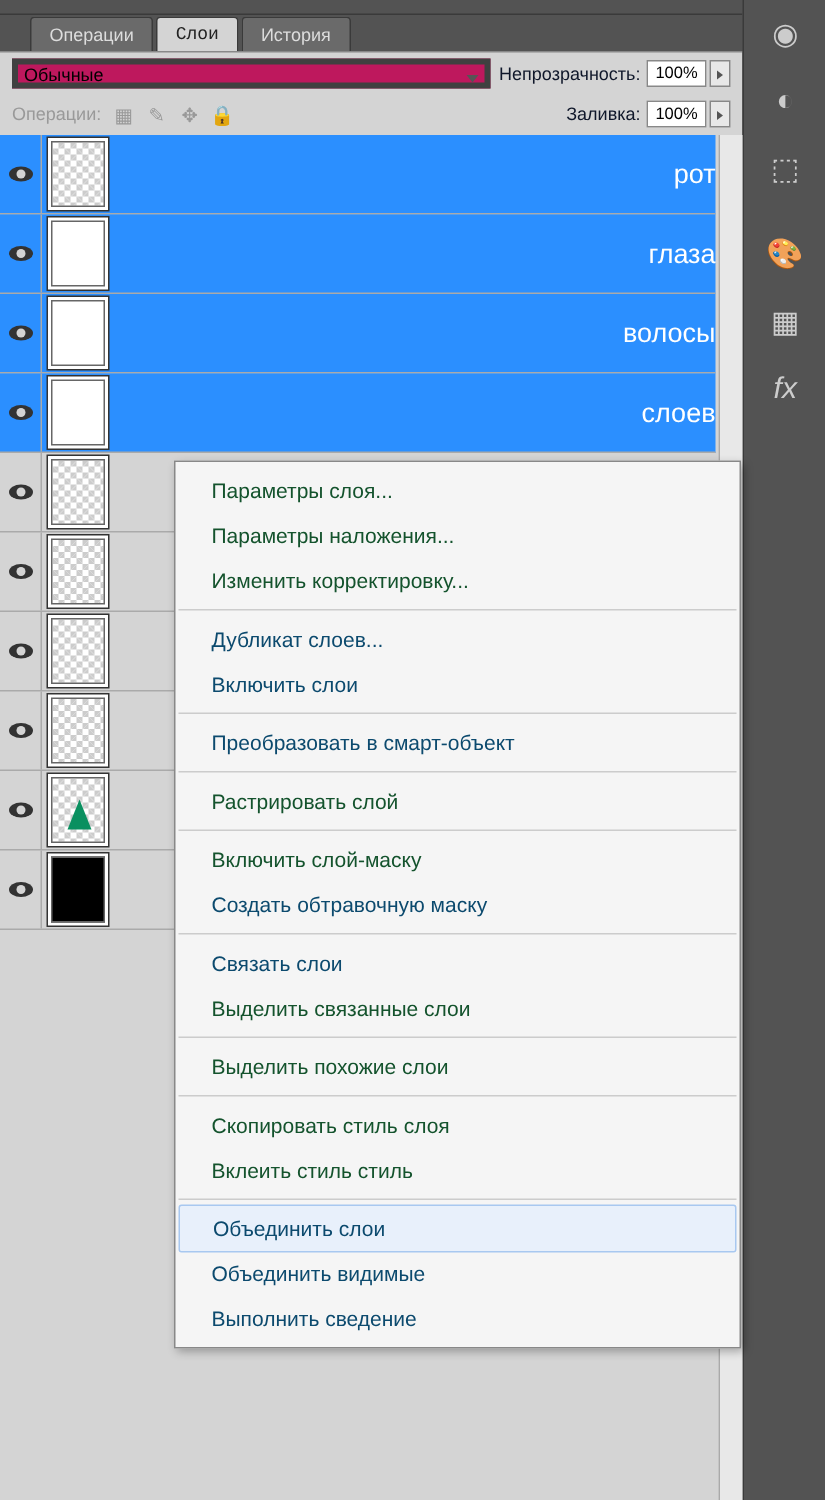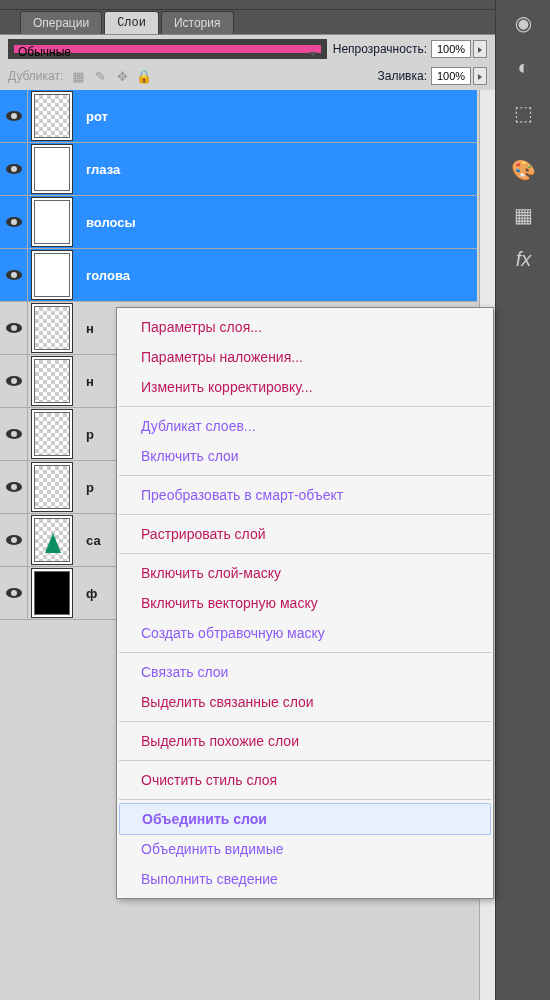--- a/index.html
+++ b/index.html
@@ -8,21 +8,21 @@
   .main-panel { width: 495px; height: 1000px; background: #535353; float: left; }
   .side-dock { width: 55px; height: 1000px; background: #535353; float: left; border-left: 1px solid #3a3a3a; }
   
   .top-bar { height: 10px; background: #535353; border-bottom: 1px solid #3a3a3a; }
   
   .tabs { display: flex; background: #535353; height: 24px; align-items: flex-end; padding-left: 20px; }
   .tab { padding: 4px 12px; font-size: 12px; color: #ddd; background: #6a6a6a; border: 1px solid #3a3a3a; border-bottom: none; margin-right: 2px; border-radius: 3px 3px 0 0; cursor: pointer; }
   .tab.active { background: #d4d4d4; color: #222; font-family: Liberation Mono, monospace; }
   
   .options-row { display: flex; align-items: center; background: #d4d4d4; padding: 4px 8px; height: 28px; border-top: 1px solid #888; }
-  .blend-select { flex: 1; height: 20px; background: #ec4899; border: 6px solid #404040; font-size: 12px; padding: 0 4px; margin-right: 6px; position: relative; }
+  .blend-select { flex: 1; height: 20px; background: #be185d; border: 4px solid #404040; font-size: 12px; padding: 0 4px; margin-right: 6px; position: relative; }
   .blend-select::after { content: ''; position: absolute; right: 4px; top: 7px; border-left: 4px solid transparent; border-right: 4px solid transparent; border-top: 5px solid #555; }
   .opt-label { font-size: 12px; color: #0f172a; margin-right: 4px; }
   .pct-input { width: 40px; height: 18px; background: #fff; border: 1px solid #888; font-size: 11px; text-align: center; }
   .arrow-btn { width: 14px; height: 18px; background: #e8e8e8; border: 1px solid #888; margin-left: 2px; position: relative; }
   .arrow-btn::after { content: ''; position: absolute; left: 4px; top: 6px; border-top: 3px solid transparent; border-bottom: 3px solid transparent; border-left: 4px solid #555; }
   
   .lock-row { display: flex; align-items: center; background: #d4d4d4; padding: 4px 8px; height: 28px; }
   .lock-label { font-size: 12px; color: #999; margin-right: 6px; }
   .lock-icon { width: 18px; height: 18px; margin-right: 4px; display: inline-flex; align-items: center; justify-content: center; color: #999; font-size: 13px; }
   .spacer { flex: 1; }
@@ -34,31 +34,31 @@
   .layer-row.selected { background: #2b8fff; }
   .eye-col { width: 28px; height: 100%; display: flex; align-items: center; justify-content: center; border-right: 1px solid #aaa; }
   .eye-icon { width: 16px; height: 10px; background: #333; border-radius: 50%; position: relative; }
   .eye-icon::after { content: ''; position: absolute; left: 5px; top: 2px; width: 6px; height: 6px; background: #d4d4d4; border-radius: 50%; }
   .thumb-col { width: 48px; height: 100%; display: flex; align-items: center; justify-content: center; padding: 4px; }
   .thumb { width: 36px; height: 44px; background: #fff; border: 1px solid #666; box-shadow: 0 0 0 2px #fff, 0 0 0 3px #333; }
   .thumb.checker { background-image: linear-gradient(45deg, #ccc 25%, transparent 25%), linear-gradient(-45deg, #ccc 25%, transparent 25%), linear-gradient(45deg, transparent 75%, #ccc 75%), linear-gradient(-45deg, transparent 75%, #ccc 75%); background-size: 8px 8px; background-position: 0 0, 0 4px, 4px -4px, -4px 0px; }
   .thumb.black { background: #000; }
   .thumb.tree { position: relative; }
   .thumb.tree::after { content: ''; position: absolute; left: 10px; top: 14px; border-left: 8px solid transparent; border-right: 8px solid transparent; border-bottom: 20px solid #0a9060; }
-  .layer-name { flex: 1; font-size: 13px; font-weight: bold; padding-left: 10px; }
+  .layer-name { flex: 1; font-size: 18px; font-weight: normal; padding-left: 10px; text-align: right; }
   .layer-row.selected .layer-name { color: #fff; }
   .layer-row:not(.selected) .layer-name { color: #222; }
   
   .dock-item { width: 55px; height: 45px; display: flex; align-items: center; justify-content: center; color: #ccc; font-size: 20px; }
   .dock-sep { height: 12px; }
   
   .context-menu { position: absolute; left: 116px; top: 307px; width: 378px; background: #f5f5f5; border: 1px solid #888; box-shadow: 2px 2px 6px rgba(0,0,0,0.3); z-index: 100; padding: 4px 0; }
-  .menu-item { padding: 7px 24px; font-size: 14px; color: #8b5cf6; cursor: pointer; }
-  .menu-item.disabled { color: #be185d; }
-  .menu-item.highlighted { background: #e8f0fb; border: 1px solid #a8c8f0; margin: -1px 2px; padding: 7px 22px; border-radius: 2px; font-weight: bold; }
+  .menu-item { padding: 7px 24px; font-size: 14px; color: #0c4a6e; cursor: pointer; }
+  .menu-item.disabled { color: #14532d; }
+  .menu-item.highlighted { background: #e8f0fb; border: 1px solid #a8c8f0; margin: -1px 2px; padding: 7px 22px; border-radius: 2px; }
   .menu-sep { height: 1px; background: #ccc; margin: 4px 2px; }
 </style>
 </head>
 <body>
 
 <div class="main-panel">
   <div class="top-bar"></div>
   <div class="tabs">
     <div class="tab">Операции</div>
     <div class="tab active">Слои</div>
@@ -66,21 +66,21 @@
   </div>
 
   <div class="options-row">
     <div class="blend-select">Обычные</div>
     <span class="opt-label">Непрозрачность:</span>
     <input class="pct-input" value="100%" style="">
     <div class="arrow-btn"></div>
   </div>
 
   <div class="lock-row">
-    <span class="lock-label">Дубликат:</span>
+    <span class="lock-label">Операции:</span>
     <span class="lock-icon">▦</span>
     <span class="lock-icon">✎</span>
     <span class="lock-icon">✥</span>
     <span class="lock-icon">🔒</span>
     <span class="spacer"></span>
     <span class="opt-label">Заливка:</span>
     <input class="pct-input" value="100%" style="">
     <div class="arrow-btn"></div>
   </div>
 
@@ -113,21 +113,21 @@
           </div>
           <div class="layer-name">волосы</div>
         </div>
         <div class="layer-row selected">
           <div class="eye-col">
             <div class="eye-icon"></div>
           </div>
           <div class="thumb-col">
             <div class="thumb "></div>
           </div>
-          <div class="layer-name">голова</div>
+          <div class="layer-name">слоев</div>
         </div>
         <div class="layer-row">
           <div class="eye-col">
             <div class="eye-icon"></div>
           </div>
           <div class="thumb-col">
             <div class="thumb checker"></div>
           </div>
           <div class="layer-name">н</div>
         </div>
@@ -199,26 +199,26 @@
     <div class="menu-item disabled">Изменить корректировку...</div>
     <div class="menu-sep"></div>
     <div class="menu-item">Дубликат слоев...</div>
     <div class="menu-item">Включить слои</div>
     <div class="menu-sep"></div>
     <div class="menu-item">Преобразовать в смарт-объект</div>
     <div class="menu-sep"></div>
     <div class="menu-item disabled">Растрировать слой</div>
     <div class="menu-sep"></div>
     <div class="menu-item disabled">Включить слой-маску</div>
-    <div class="menu-item disabled">Включить векторную маску</div>
     <div class="menu-item">Создать обтравочную маску</div>
     <div class="menu-sep"></div>
     <div class="menu-item">Связать слои</div>
     <div class="menu-item disabled">Выделить связанные слои</div>
     <div class="menu-sep"></div>
     <div class="menu-item disabled">Выделить похожие слои</div>
     <div class="menu-sep"></div>
-    <div class="menu-item disabled">Очистить стиль слоя</div>
+    <div class="menu-item disabled">Скопировать стиль слоя</div>
+    <div class="menu-item disabled">Вклеить стиль стиль</div>
     <div class="menu-sep"></div>
     <div class="menu-item highlighted">Объединить слои</div>
     <div class="menu-item">Объединить видимые</div>
     <div class="menu-item">Выполнить сведение</div>
   </div>
 
 </body></html>

